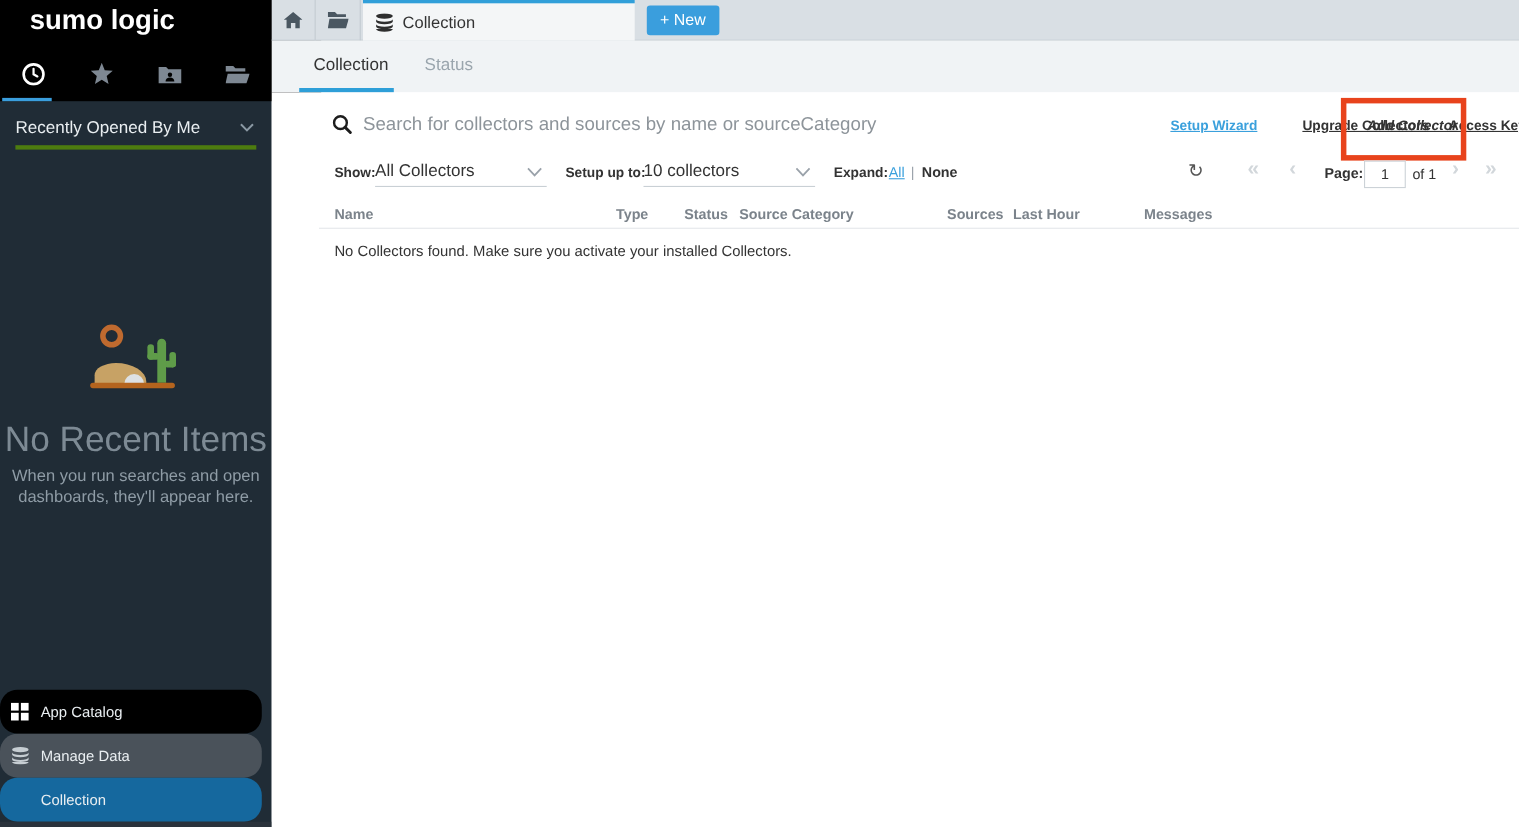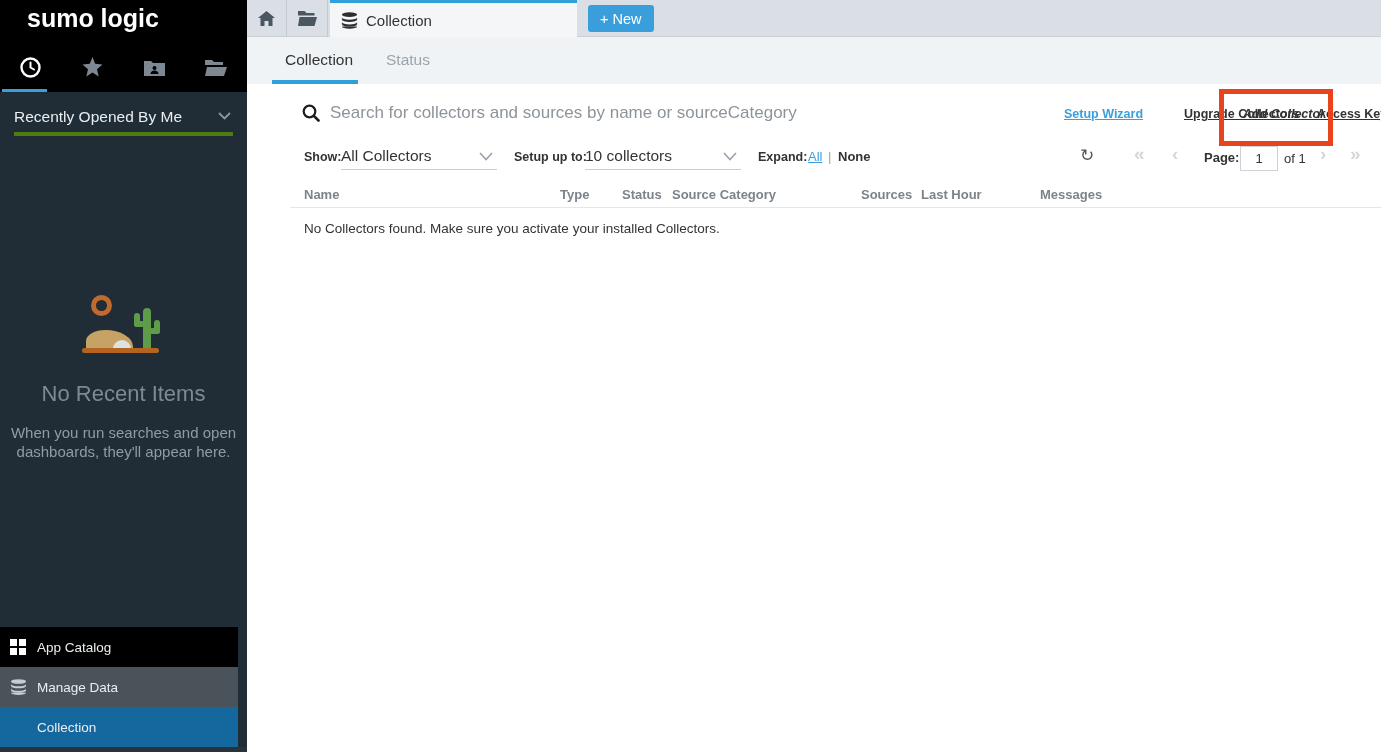--- a/index.html
+++ b/index.html
@@ -23,24 +23,24 @@
   .illus { position:absolute; left:75px; top:295px; width:100px; height:60px; }
   .sun { position:absolute; left:16px; top:0; width:21px; height:21px; border:5px solid #bf6a2f; border-radius:50%; }
   .trunk { position:absolute; left:68px; top:13px; width:8px; height:40px; background:#5f9c49; border-radius:4px 4px 0 0; }
   .armL-h { position:absolute; left:59px; top:26px; width:11px; height:6px; background:#5f9c49; border-radius:3px; }
   .armL-v { position:absolute; left:59px; top:18px; width:6px; height:14px; background:#5f9c49; border-radius:3px; }
   .armR-h { position:absolute; left:74px; top:33px; width:11px; height:6px; background:#5f9c49; border-radius:3px; }
   .armR-v { position:absolute; left:79px; top:25px; width:6px; height:14px; background:#5f9c49; border-radius:3px; }
   .mound { position:absolute; left:11px; top:35px; width:47px; height:19px; background:#c7a265; border-radius:70% 100% 0 0 / 100% 150% 0 0; }
   .mound-hl { position:absolute; left:38px; top:45px; width:18px; height:9px; background:#dde1e3; border-radius:9px 9px 0 0; }
   .ground { position:absolute; left:7px; top:53px; width:77px; height:5px; background:#b4641e; border-radius:3px; }
-  .sb-empty-title { position:absolute; left:0; top:381px; width:247px; text-align:center; font-size:22px; color:#7d8a94; }
+  .sb-empty-title { position:absolute; left:0; top:381px; width:247px; text-align:center; font-size:32px; color:#7d8a94; }
   .sb-empty-sub { position:absolute; left:0; top:423px; width:247px; text-align:center; font-size:15px; color:#8f9ca6; line-height:19px; }
 
-  .sb-row { position:absolute; left:0; width:238px; height:40px; display:flex; align-items:center; cursor:pointer; }
+  .sb-row { position:absolute; left:0; width:238px; height:40px; display:flex; align-items:center; cursor:pointer;border-radius:16px; }
   .sb-row-app { top:627px; background:#000; }
   .sb-row-manage { top:667px; background:#4a525a; }
   .sb-row-coll { top:707px; background:#15689e; }
   .sb-row-below { position:absolute; left:0; top:747px; width:247px; height:5px; background:#2a323b; }
   .sb-row .ic { width:27px; margin-left:10px; display:flex; align-items:center; }
   .sb-row .lbl { font-size:13.5px; color:#e9eef1; margin-left:0; }
   .sb-row-coll .lbl { margin-left:37px; }
   .grid-icon { display:grid; grid-template-columns:7px 7px; grid-template-rows:7px 7px; gap:2px; }
   .grid-icon span { background:#fff; }
 

